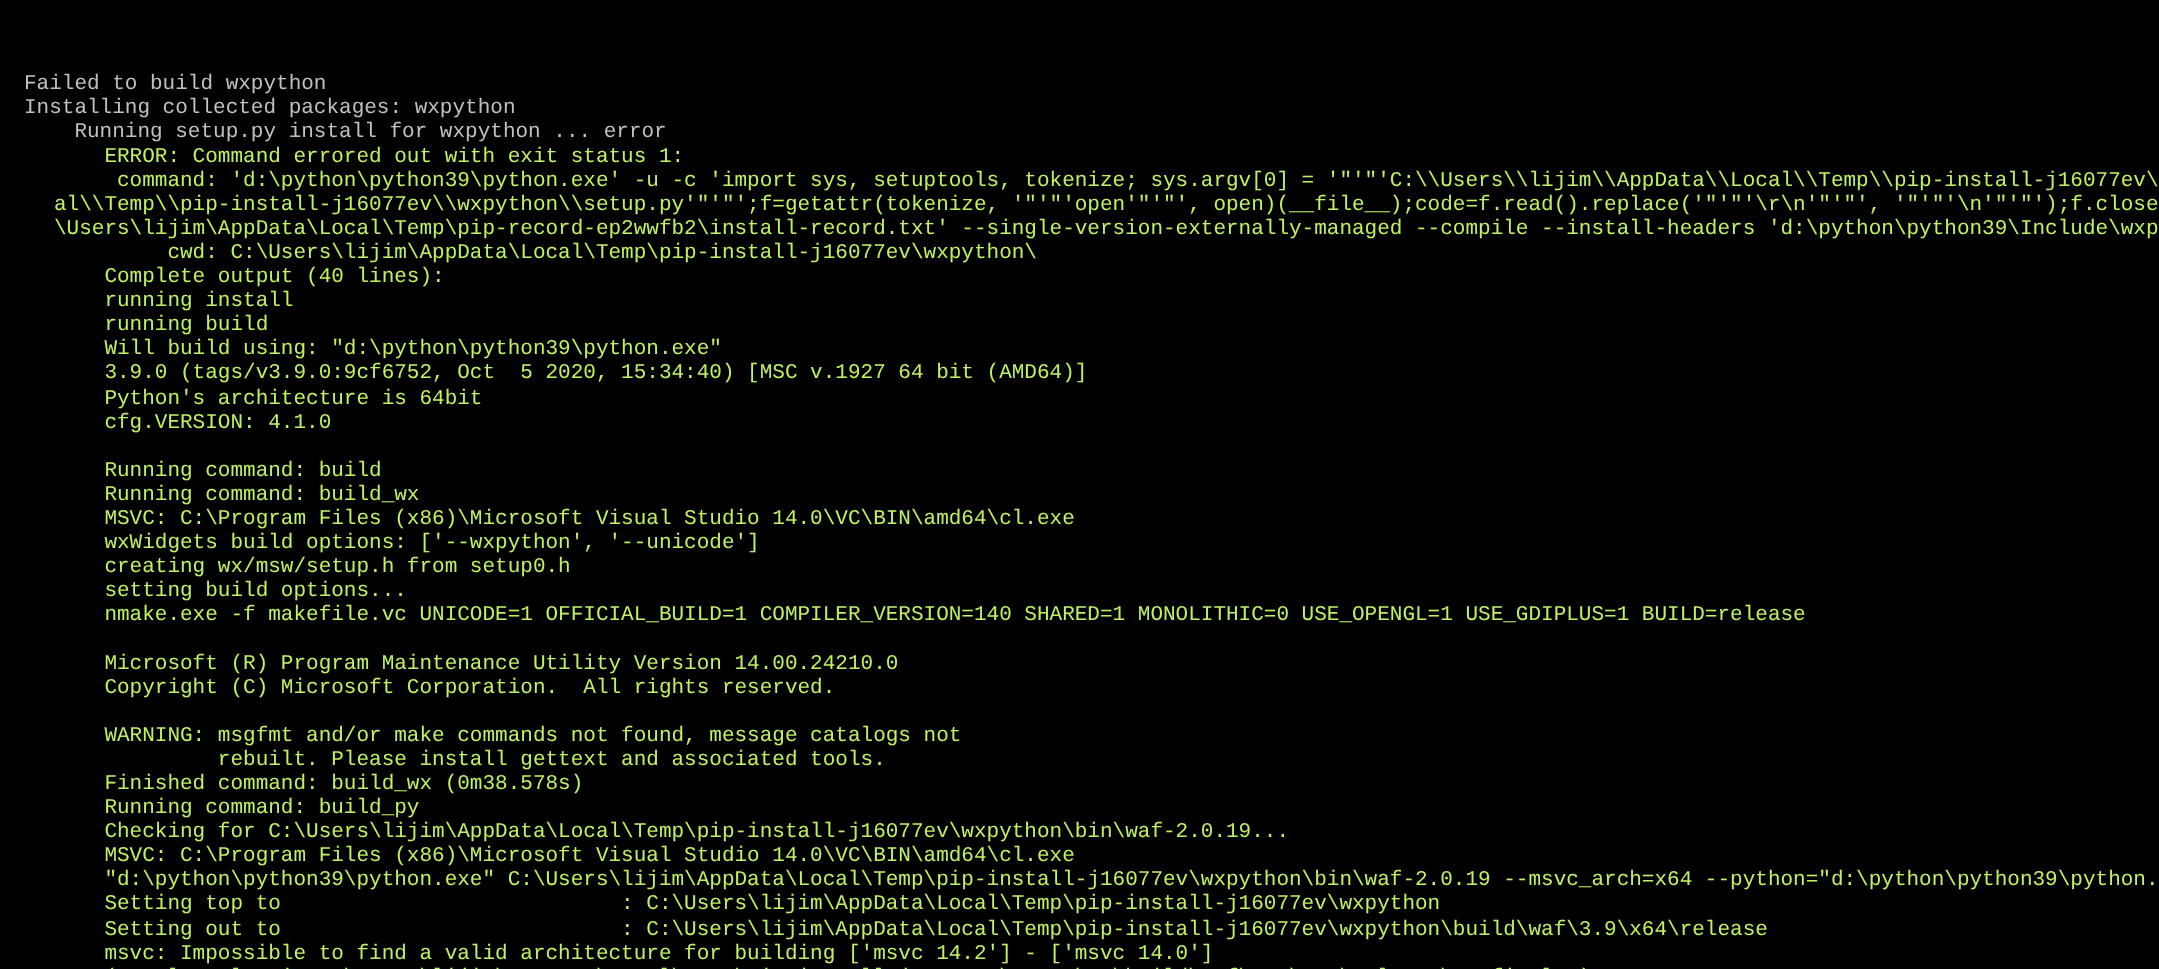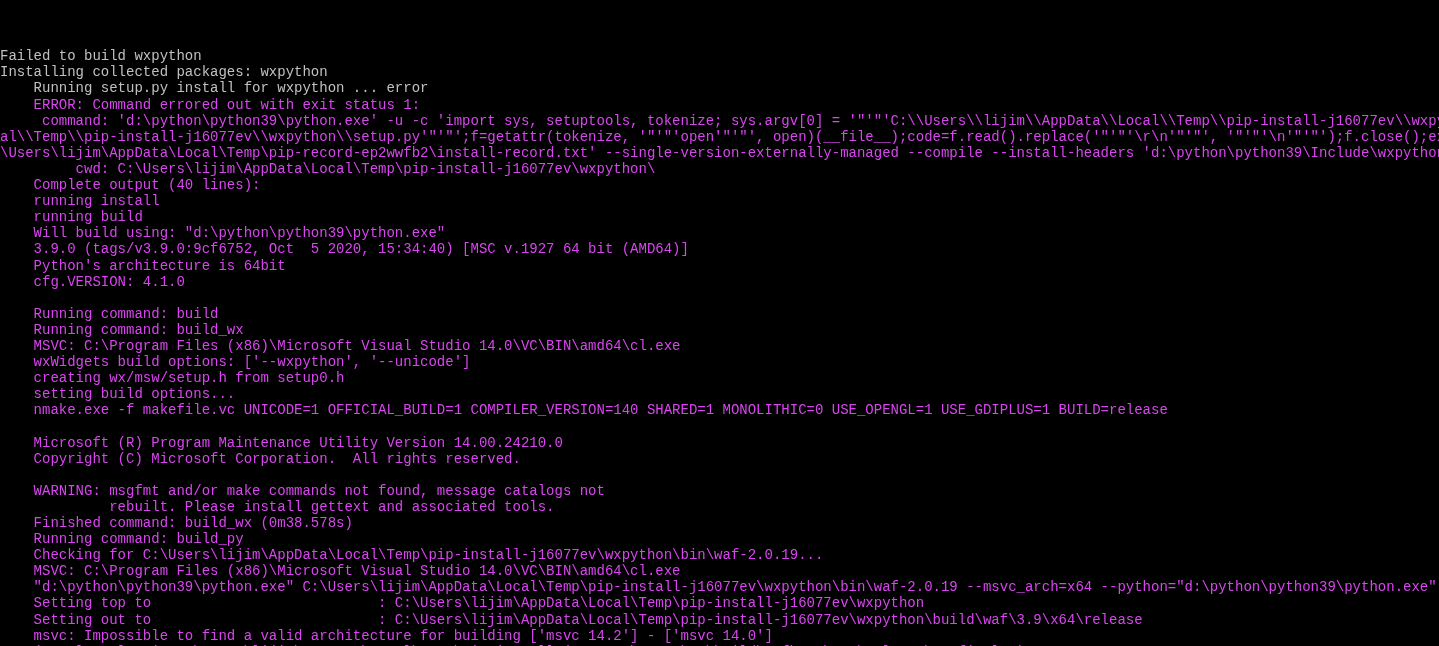--- a/index.html
+++ b/index.html
@@ -11,22 +11,22 @@
     background: #000000;
     font-family: "Consolas", "Courier New", monospace;
     font-size: 14px;
     line-height: 1.15;
     color: #c0c0c0;
     width: 1439px;
     height: 646px;
     overflow: hidden;
     white-space: pre;
   }
-  .white { color: #c0c0c0; }
-  .red { color: #d946ef; }
+  .white { color: #c0c0c0; margin-left: 16px; }
+  .red { color: #bef264; margin-left: 36px; }
   .line { display: block; }
 </style>
 </head>
 <body>
 
 
 <div id="terminal"><span class="line white">Failed to build wxpython</span><span class="line white">Installing collected packages: wxpython</span><span class="line white">    Running setup.py install for wxpython ... error</span><span class="line red">    ERROR: Command errored out with exit status 1:</span><span class="line red">     command: 'd:\python\python39\python.exe' -u -c 'import sys, setuptools, tokenize; sys.argv[0] = '"'"'C:\\Users\\lijim\\AppData\\Local\\Temp\\pip-install-j16077ev\\wxpython\\se</span><span class="line red">al\\Temp\\pip-install-j16077ev\\wxpython\\setup.py'"'"';f=getattr(tokenize, '"'"'open'"'"', open)(__file__);code=f.read().replace('"'"'\r\n'"'"', '"'"'\n'"'"');f.close();exec(compi</span><span class="line red">\Users\lijim\AppData\Local\Temp\pip-record-ep2wwfb2\install-record.txt' --single-version-externally-managed --compile --install-headers 'd:\python\python39\Include\wxpython'</span><span class="line red">         cwd: C:\Users\lijim\AppData\Local\Temp\pip-install-j16077ev\wxpython\</span><span class="line red">    Complete output (40 lines):</span><span class="line red">    running install</span><span class="line red">    running build</span><span class="line red">    Will build using: "d:\python\python39\python.exe"</span><span class="line red">    3.9.0 (tags/v3.9.0:9cf6752, Oct  5 2020, 15:34:40) [MSC v.1927 64 bit (AMD64)]</span><span class="line red">    Python's architecture is 64bit</span><span class="line red">    cfg.VERSION: 4.1.0</span><span class="line red">    </span><span class="line red">    Running command: build</span><span class="line red">    Running command: build_wx</span><span class="line red">    MSVC: C:\Program Files (x86)\Microsoft Visual Studio 14.0\VC\BIN\amd64\cl.exe</span><span class="line red">    wxWidgets build options: ['--wxpython', '--unicode']</span><span class="line red">    creating wx/msw/setup.h from setup0.h</span><span class="line red">    setting build options...</span><span class="line red">    nmake.exe -f makefile.vc UNICODE=1 OFFICIAL_BUILD=1 COMPILER_VERSION=140 SHARED=1 MONOLITHIC=0 USE_OPENGL=1 USE_GDIPLUS=1 BUILD=release</span><span class="line red">    </span><span class="line red">    Microsoft (R) Program Maintenance Utility Version 14.00.24210.0</span><span class="line red">    Copyright (C) Microsoft Corporation.  All rights reserved.</span><span class="line red">    </span><span class="line red">    WARNING: msgfmt and/or make commands not found, message catalogs not</span><span class="line red">             rebuilt. Please install gettext and associated tools.</span><span class="line red">    Finished command: build_wx (0m38.578s)</span><span class="line red">    Running command: build_py</span><span class="line red">    Checking for C:\Users\lijim\AppData\Local\Temp\pip-install-j16077ev\wxpython\bin\waf-2.0.19...</span><span class="line red">    MSVC: C:\Program Files (x86)\Microsoft Visual Studio 14.0\VC\BIN\amd64\cl.exe</span><span class="line red">    "d:\python\python39\python.exe" C:\Users\lijim\AppData\Local\Temp\pip-install-j16077ev\wxpython\bin\waf-2.0.19 --msvc_arch=x64 --python="d:\python\python39\python.exe" --out=bu</span><span class="line red">    Setting top to                           : C:\Users\lijim\AppData\Local\Temp\pip-install-j16077ev\wxpython</span><span class="line red">    Setting out to                           : C:\Users\lijim\AppData\Local\Temp\pip-install-j16077ev\wxpython\build\waf\3.9\x64\release</span><span class="line red">    msvc: Impossible to find a valid architecture for building ['msvc 14.2'] - ['msvc 14.0']</span><span class="line red">    (complete log in C:\Users\lijim\AppData\Local\Temp\pip-install-j16077ev\wxpython\build\waf\3.9\x64\release\config.log)</span></div>
 
 
 

